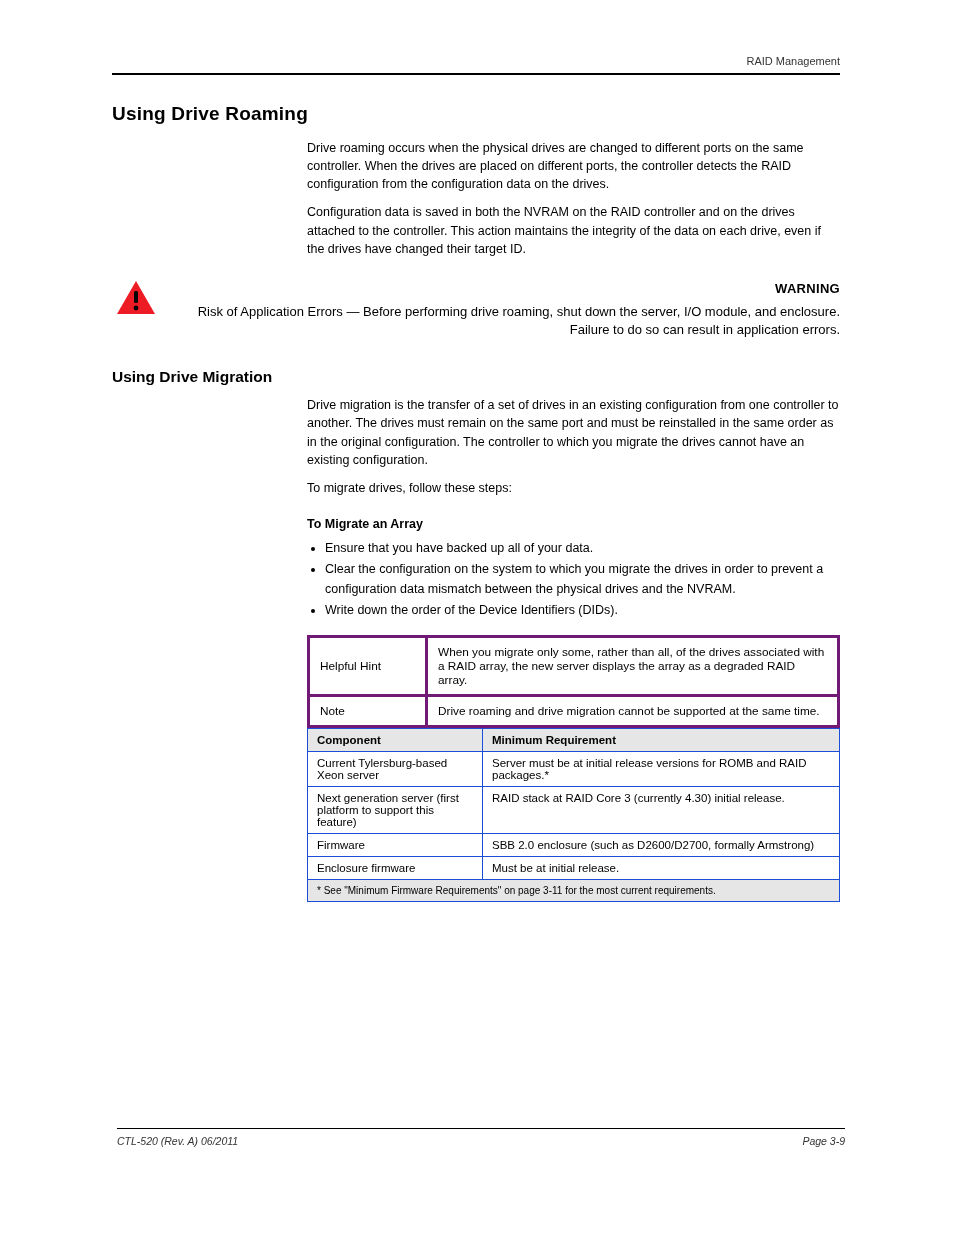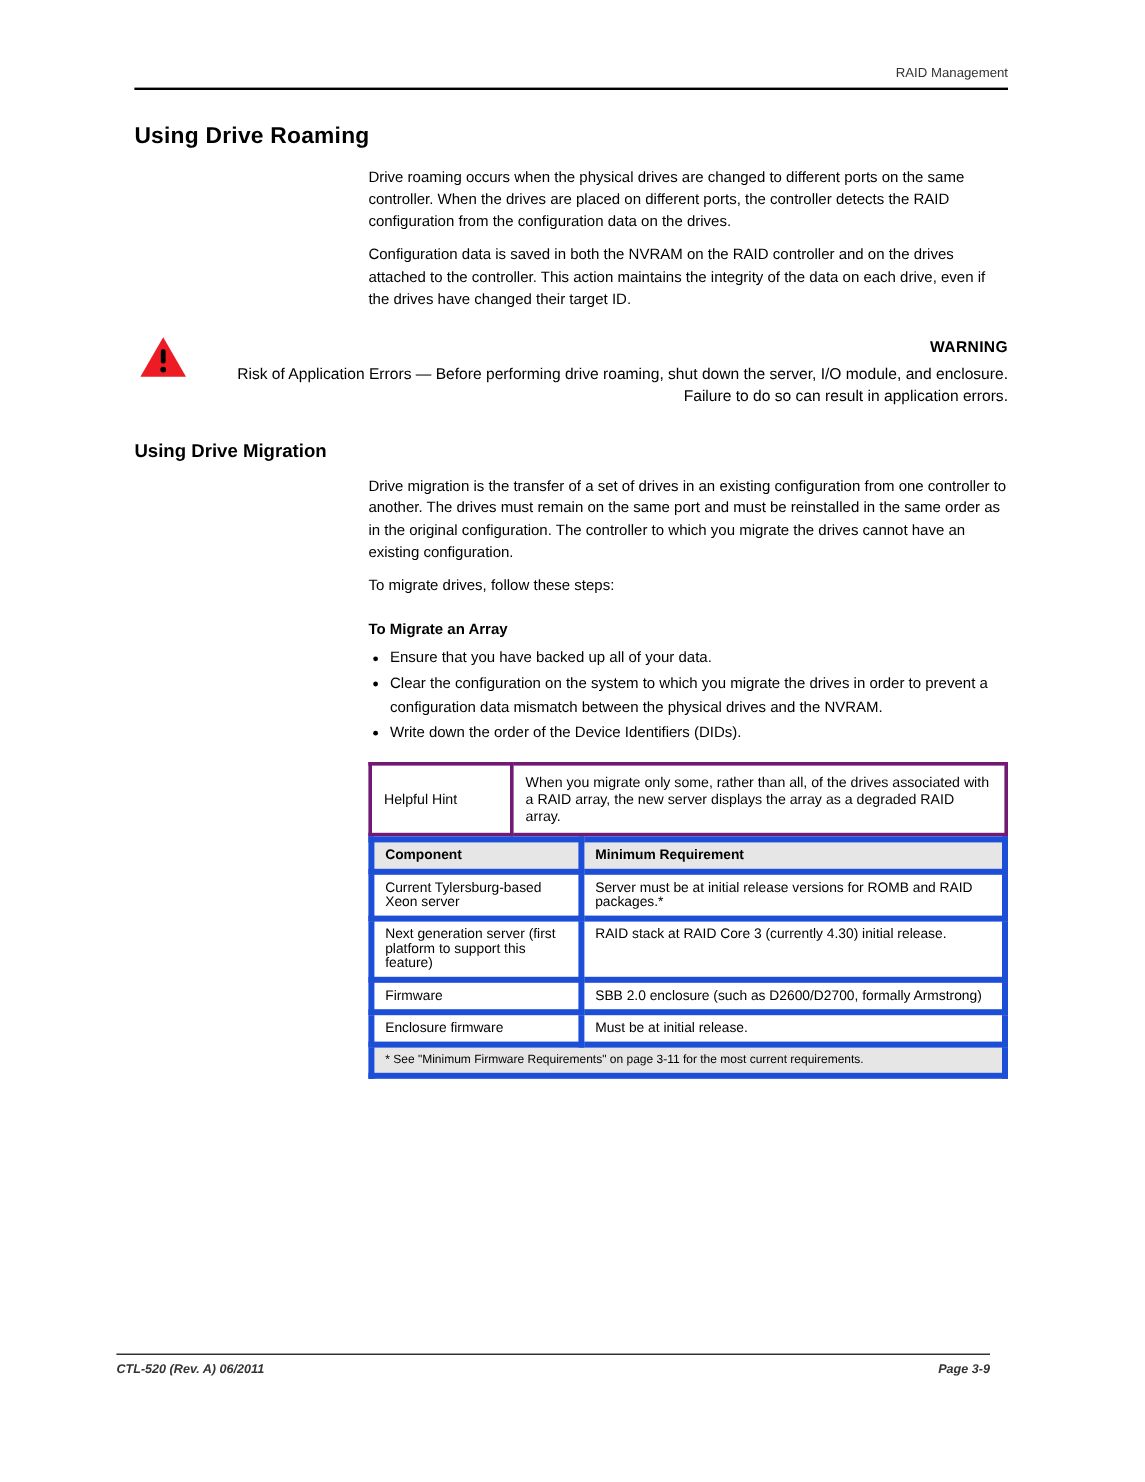--- a/index.html
+++ b/index.html
@@ -117,41 +117,40 @@
     margin-top: 34px;
     margin-bottom: 6px;
   }
   .tbl2 {
     border-collapse: collapse;
     width: 533px;
     margin-left: 195px;
     font-size: 11.5px;
   }
   .tbl2 th, .tbl2 td {
-    border: 5px solid #1d4ed8;
+    border: 1px solid #1d4ed8;
     padding: 5px 9px;
     vertical-align: top;
   }
   .tbl2 th {
     background: #e6e6e6;
     font-weight: bold;
     text-align: left;
   }
   .tbl2 .c1 { width: 175px; }
   .tbl2 .footnote {
     background: #e6e6e6;
     font-size: 10px;
   }
 
   .footer {
     position: absolute;
-    left: 97px;
+    left: 117px;
     top: 1128px;
     width: 728px;
-    font-weight: bold;
   }
   .rule-bot {
     border: none;
     border-top: 1px solid #000;
     margin-bottom: 6px;
   }
   .foot-row {
     display: flex;
     justify-content: space-between;
     font-size: 10.5px;
@@ -208,20 +207,24 @@
         </ul>
       </div>
     </div>
 
     <table class="tbl1">
       <tbody>
           <tr>
         <td class="c1">Helpful Hint</td>
         <td>When you migrate only some, rather than all, of the drives associated with a RAID array, the new server displays the array as a degraded RAID array.</td>
       </tr>
+      <tr>
+        <td class="c1">Note</td>
+        <td>Drive roaming and drive migration cannot be supported at the same time.</td>
+      </tr>
     </tbody>
       </table>
 
     <table class="tbl2">
       <tbody>
           <tr>
         <th class="c1">Component</th>
         <th>Minimum Requirement</th>
       </tr>
       <tr>

